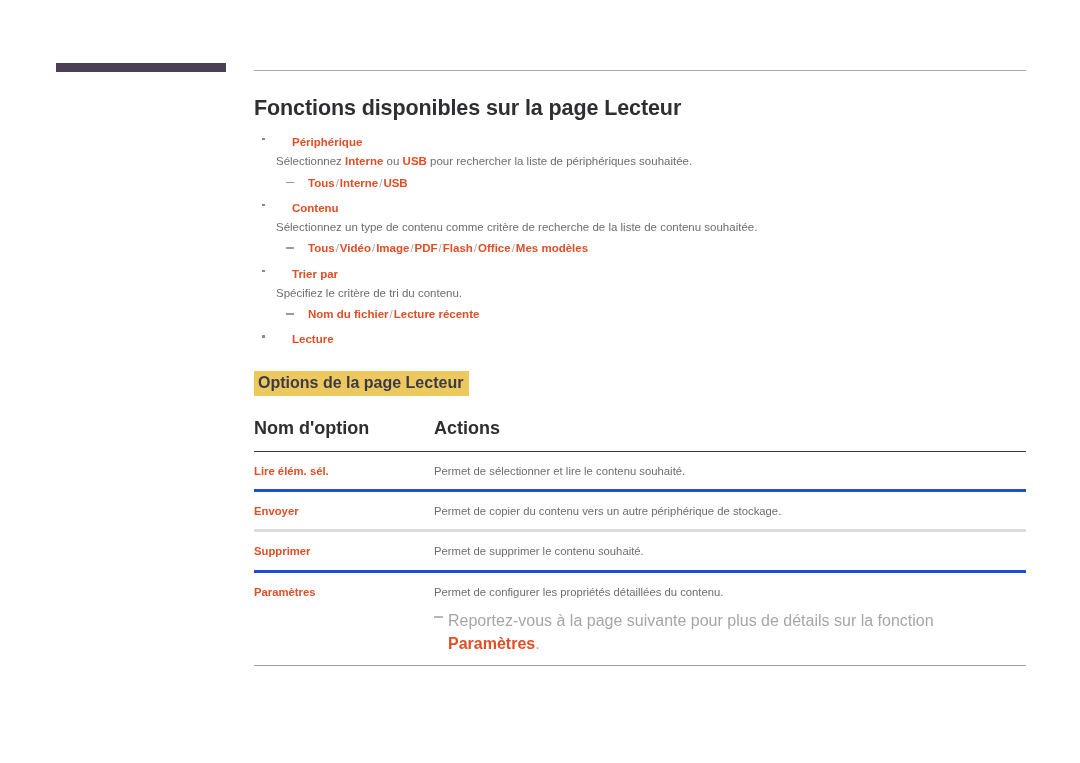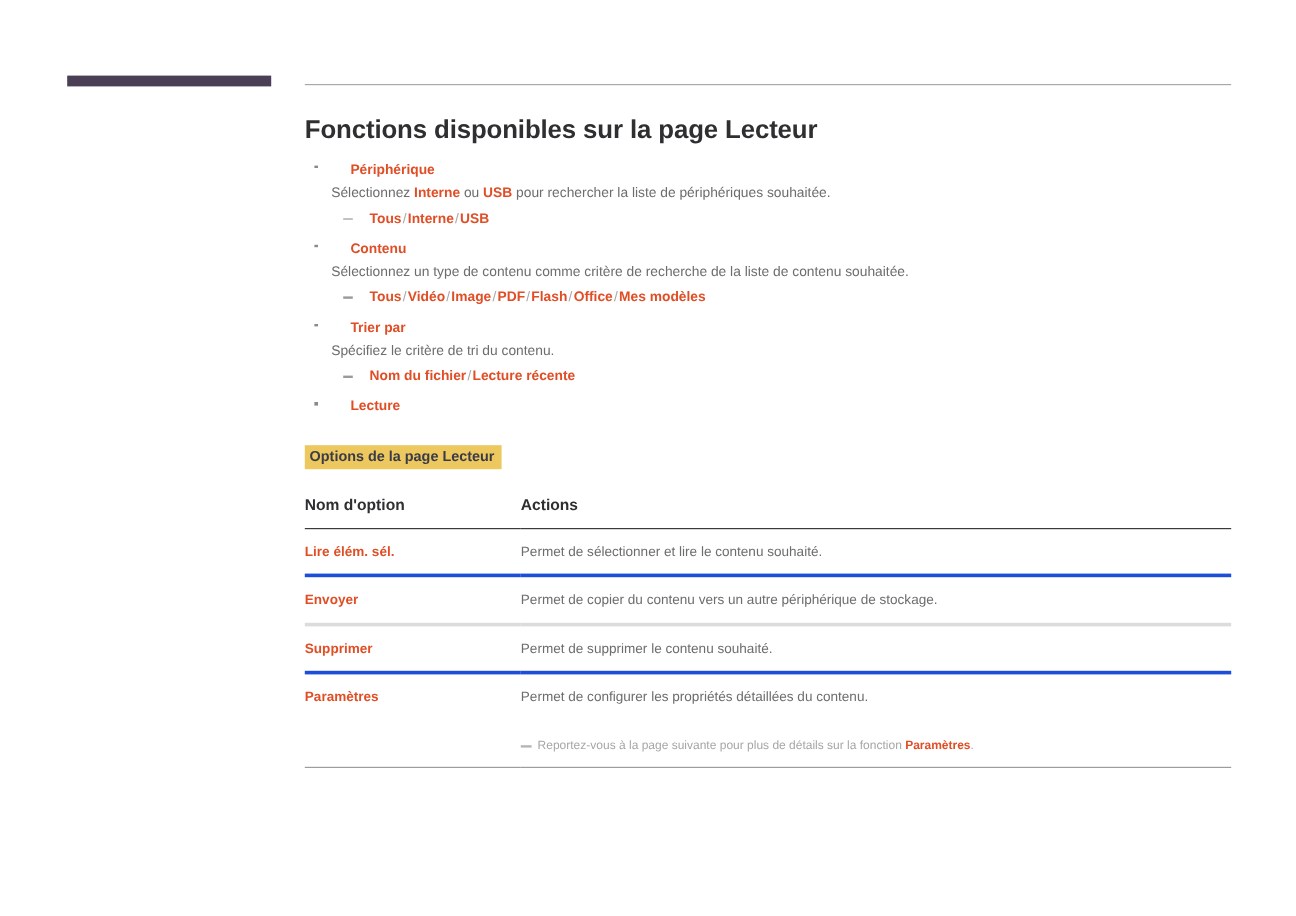--- a/index.html
+++ b/index.html
@@ -127,40 +127,40 @@
     color: #a8a8aa;
     font-weight: normal;
     padding: 0 1px;
   }
 
   
   h2.subtitle {
     display: inline-block;
     margin: 24px 0 0 0;
     padding: 2px 6px 3px 4px;
-    font-size: 12px;
+    font-size: 16px;
     font-weight: bold;
     color: #3b3b47;
     background: #ecc85f;
     line-height: 1.2;
   }
 
   
   table.opts {
     margin-top: 22px;
     width: 772px;
     border-collapse: collapse;
     table-layout: fixed;
   }
   table.opts col.c1 { width: 180px; }
   table.opts col.c2 { width: 592px; }
 
   table.opts th {
     text-align: left;
-    font-size: 13px;
+    font-size: 18px;
     font-weight: bold;
     color: #2f2f31;
     padding: 0 0 12px 0;
     border-bottom: 1.6px solid #3a3a3c;
     vertical-align: bottom;
   }
   table.opts td {
     font-size: 11.3px;
     padding: 11px 0 10px 0;
     border-bottom: 3px solid #1d4ed8;
@@ -176,23 +176,23 @@
   }
   table.opts td.action {
     color: #6d6d6f;
   }
   table.opts tr.last td {
     border-bottom: 1px solid #9d9d9f;
   }
 
   .note {
     position: relative;
-    margin-top: 26px;
+    margin-top: 10px;
     padding-left: 14px;
-    font-size: 10px;
+    font-size: 16px;
     color: #a6a6a8;
     line-height: 1.4;
   }
   .note .note-dash {
     position: absolute;
     left: 0;
     top: 6px;
     width: 9px;
     height: 1.6px;
     background: #b5b5b7;

